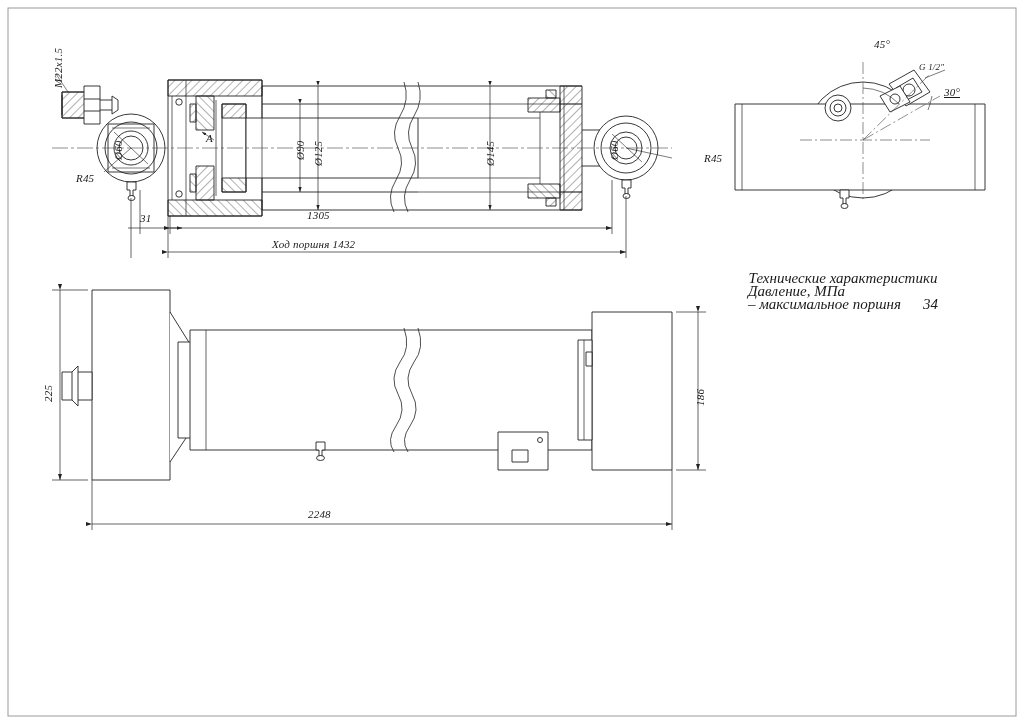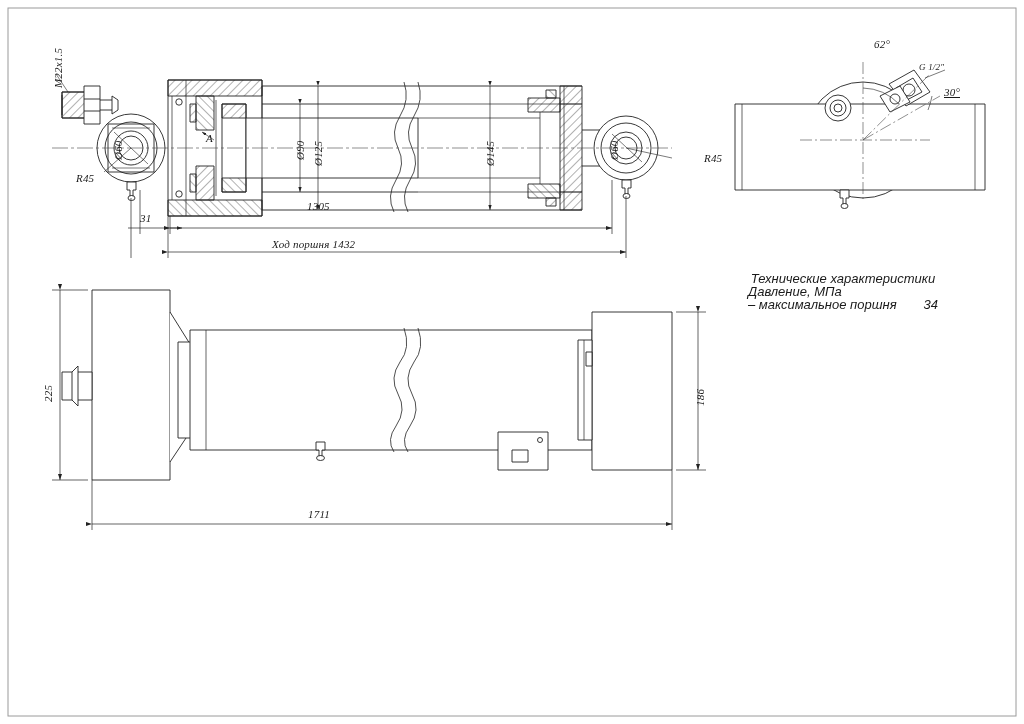--- a/index.html
+++ b/index.html
@@ -26,23 +26,23 @@
     font-style: italic;
     font-size: 11px;
     color: #1a1a1a;
     white-space: nowrap;
     letter-spacing: 0.2px;
   }
   .lbl.tiny  { font-size: 9px; }
   .rot90  { transform: rotate(-90deg); transform-origin: left top; }
   .specs {
     position: absolute;
-    font-family: Liberation Sans, sans-serif;
+    font-family: Liberation Serif, serif;
     font-style: italic;
-    font-size: 13px;
+    font-size: 15px;
     color: #1a1a1a;
     line-height: 13px;
     white-space: nowrap;
   }
   .specs .row { position: relative; width: 190px; }
   .specs .val { position: absolute; right: 0; top: 0; }
 </style>
 </head>
 <body>
 
@@ -260,30 +260,30 @@
   <div class="lbl rot90" style="left:52px; top:88px;">M22x1.5</div>
   <div class="lbl rot90" style="left:112px; top:160px;">Ø60</div>
   <div class="lbl" style="left:76px; top:172px;">R45</div>
   <div class="lbl" style="left:206px; top:132px;">A</div>
   <div class="lbl rot90" style="left:294px; top:160px;">Ø90</div>
   <div class="lbl rot90" style="left:312px; top:166px;">Ø125</div>
   <div class="lbl rot90" style="left:484px; top:166px;">Ø145</div>
   <div class="lbl rot90" style="left:608px; top:160px;">Ø60</div>
   <div class="lbl" style="left:704px; top:152px;">R45</div>
   <div class="lbl" style="left:140px; top:212px;font-style:italic;">31</div>
-  <div class="lbl" style="left:307px; top:200px;">1305</div>
+  <div class="lbl" style="left:307px; top:209px;">1305</div>
   <div class="lbl" style="left:272px; top:238px;">Ход поршня 1432</div>
 
-  <div class="lbl" style="left:874px; top:38px;">62°</div>
+  <div class="lbl" style="left:874px; top:38px;">45°</div>
   <div class="lbl" style="left:944px; top:86px;text-decoration:underline;">30°</div>
   <div class="lbl tiny" style="left:919px; top:62px;">G 1/2"</div>
 
   <div class="lbl rot90" style="left:42px; top:402px;">225</div>
   <div class="lbl rot90" style="left:694px; top:406px;">186</div>
-  <div class="lbl" style="left:308px; top:508px;">1711</div>
+  <div class="lbl" style="left:308px; top:508px;">2248</div>
 
   <div class="specs" style="left:748px; top:272px;">
     <div class="row" style="text-align:center;">Технические характеристики</div>
     <div class="row">
       <span>Давление, МПа</span>
       <span class="val"></span>
     </div>
     <div class="row">
       <span>– максимальное поршня</span>
       <span class="val">34</span>

